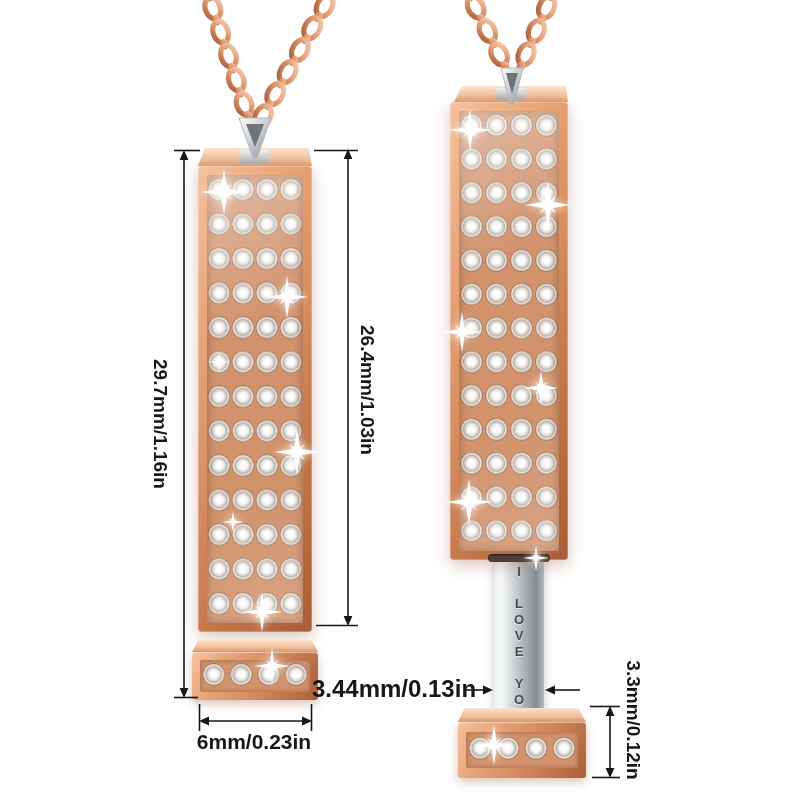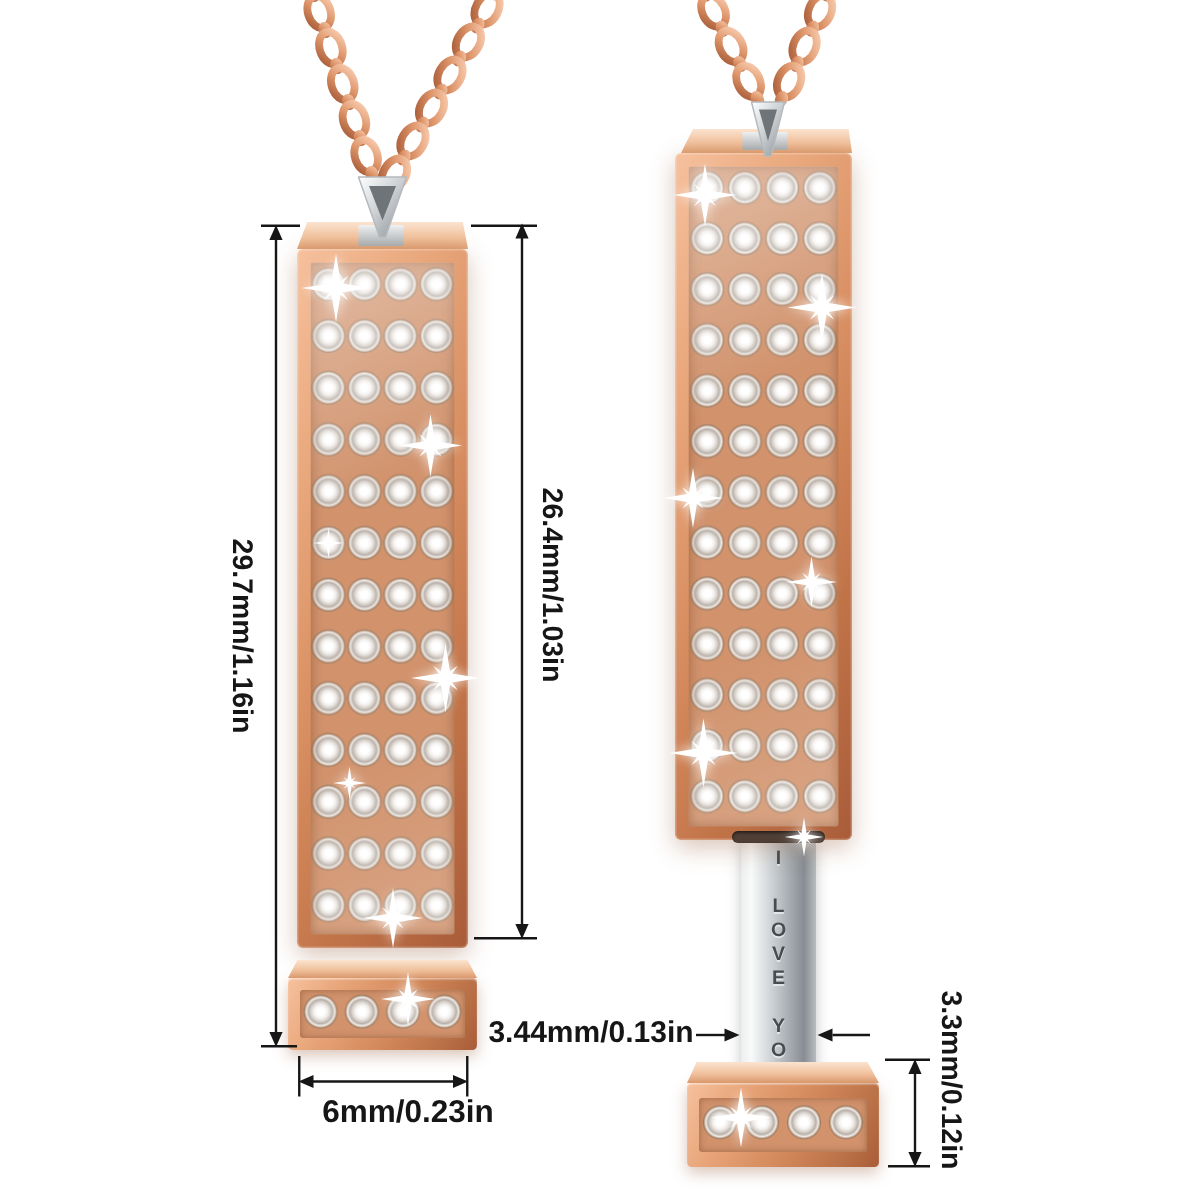--- a/index.html
+++ b/index.html
@@ -194,22 +194,22 @@
       <polygon points="312,721 302,716.6 302,725.4"></polygon>
       <polygon points="493,690 483,685.6 483,694.4"></polygon>
       <polygon points="545,690 555,685.6 555,694.4"></polygon>
       <polygon points="610,706 605.6,716 614.4,716"></polygon>
       <polygon points="610,778 605.6,768 614.4,768"></polygon>
     </g>
   </svg>
 
   <div class="dim-label rot" style="left:160px;top:424px;font-size:19px;">29.7mm/1.16in</div>
   <div class="dim-label rot" style="left:367px;top:390px;font-size:19px;">26.4mm/1.03in</div>
-  <div class="dim-label ctr" style="left:272px;top:742px;font-size:21px;">6mm/0.23in</div>
-  <div class="dim-label ctr" style="left:394px;top:689px;font-size:20px;">3.44mm/0.13in</div>
+  <div class="dim-label ctr" style="left:254px;top:742px;font-size:21px;">6mm/0.23in</div>
+  <div class="dim-label ctr" style="left:394px;top:689px;font-size:24px;">3.44mm/0.13in</div>
   <div class="dim-label rot" style="left:633px;top:720px;font-size:19px;">3.3mm/0.12in</div>
 
 <span class="sparkle" style="left: 201px; top: 169px; width: 46px; height: 46px;">
       <i></i>
       <i class="r"></i>
     </span>
     <span class="sparkle" style="left: 266px; top: 276px; width: 42px; height: 42px;">
       <i></i>
       <i class="r"></i>
     </span>

